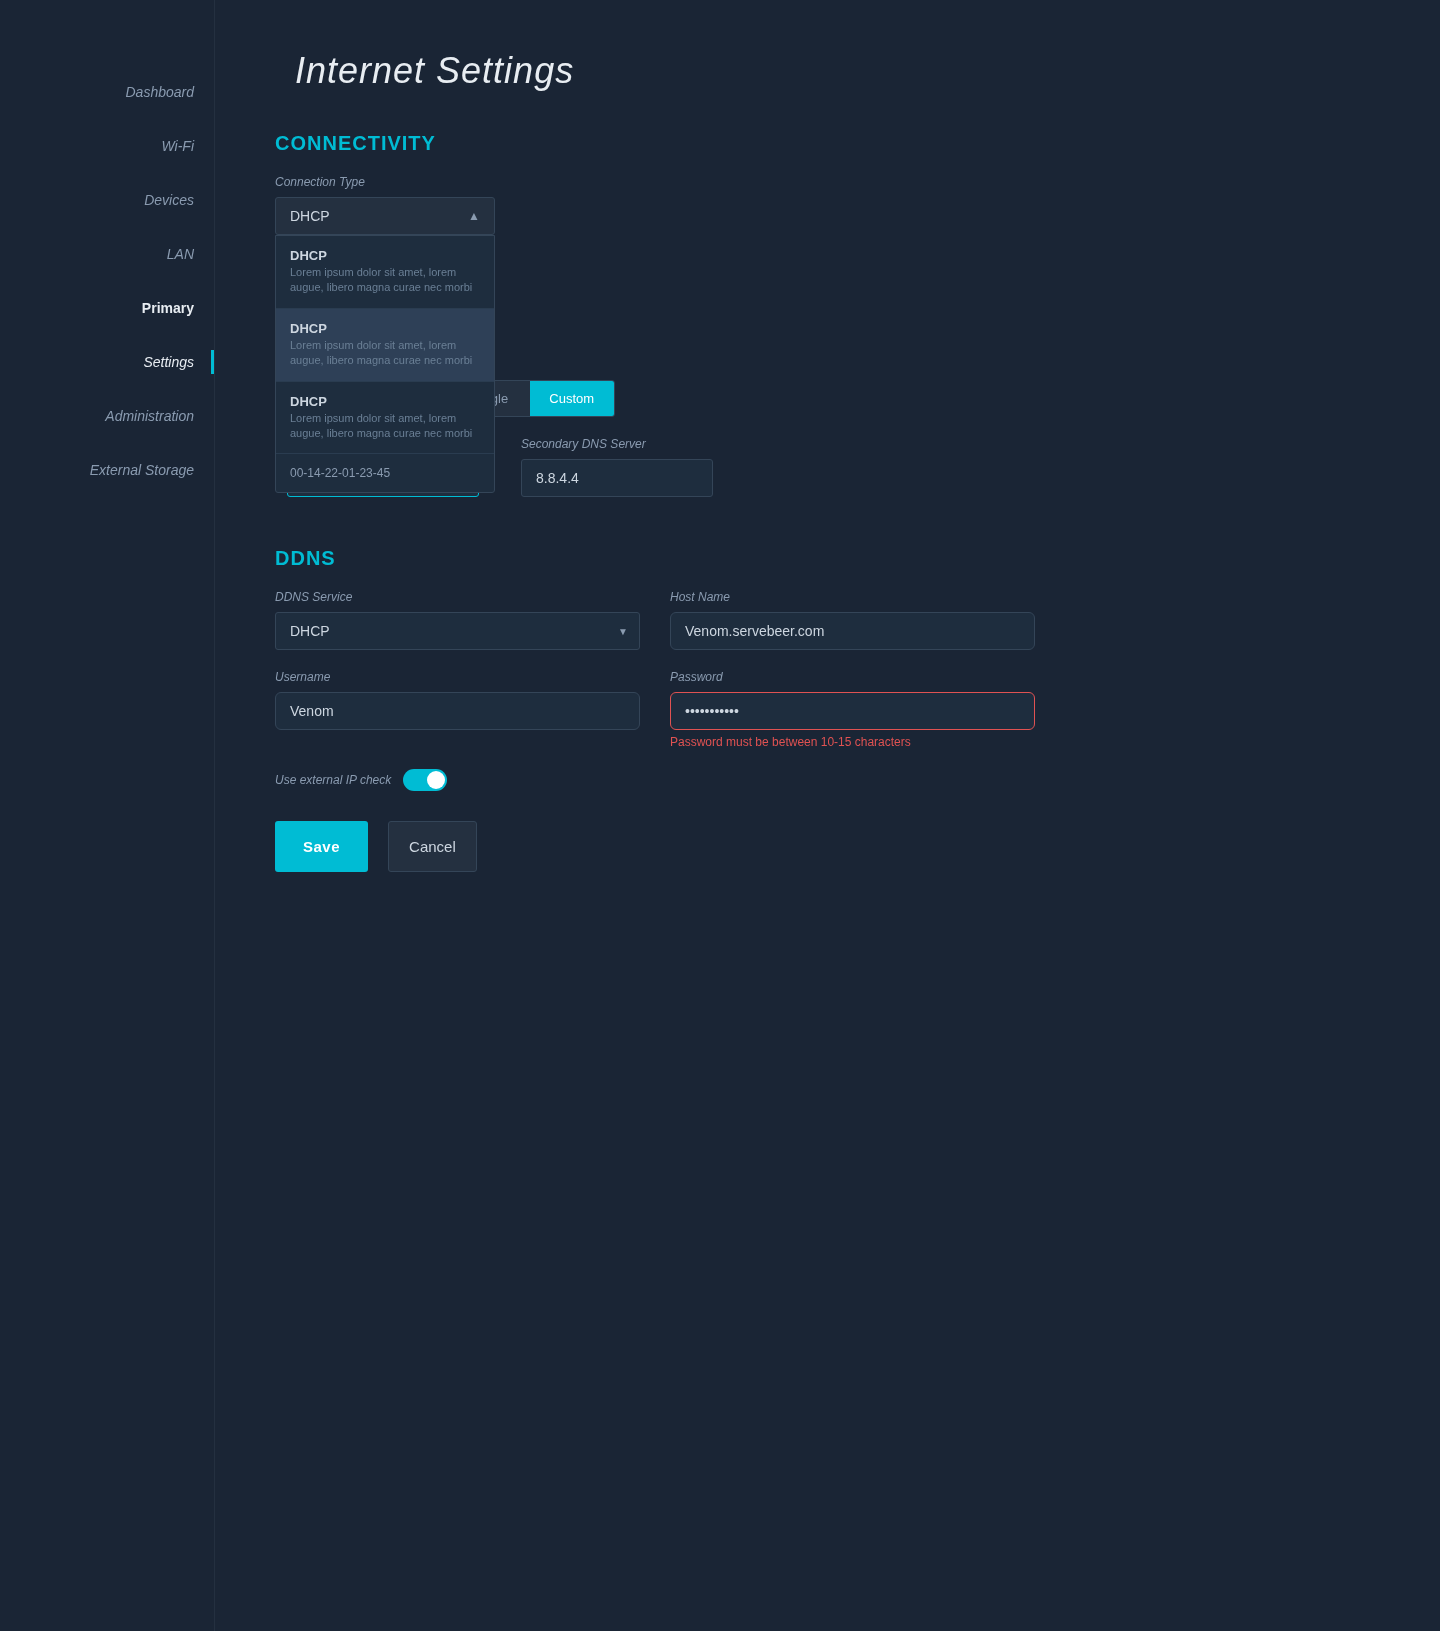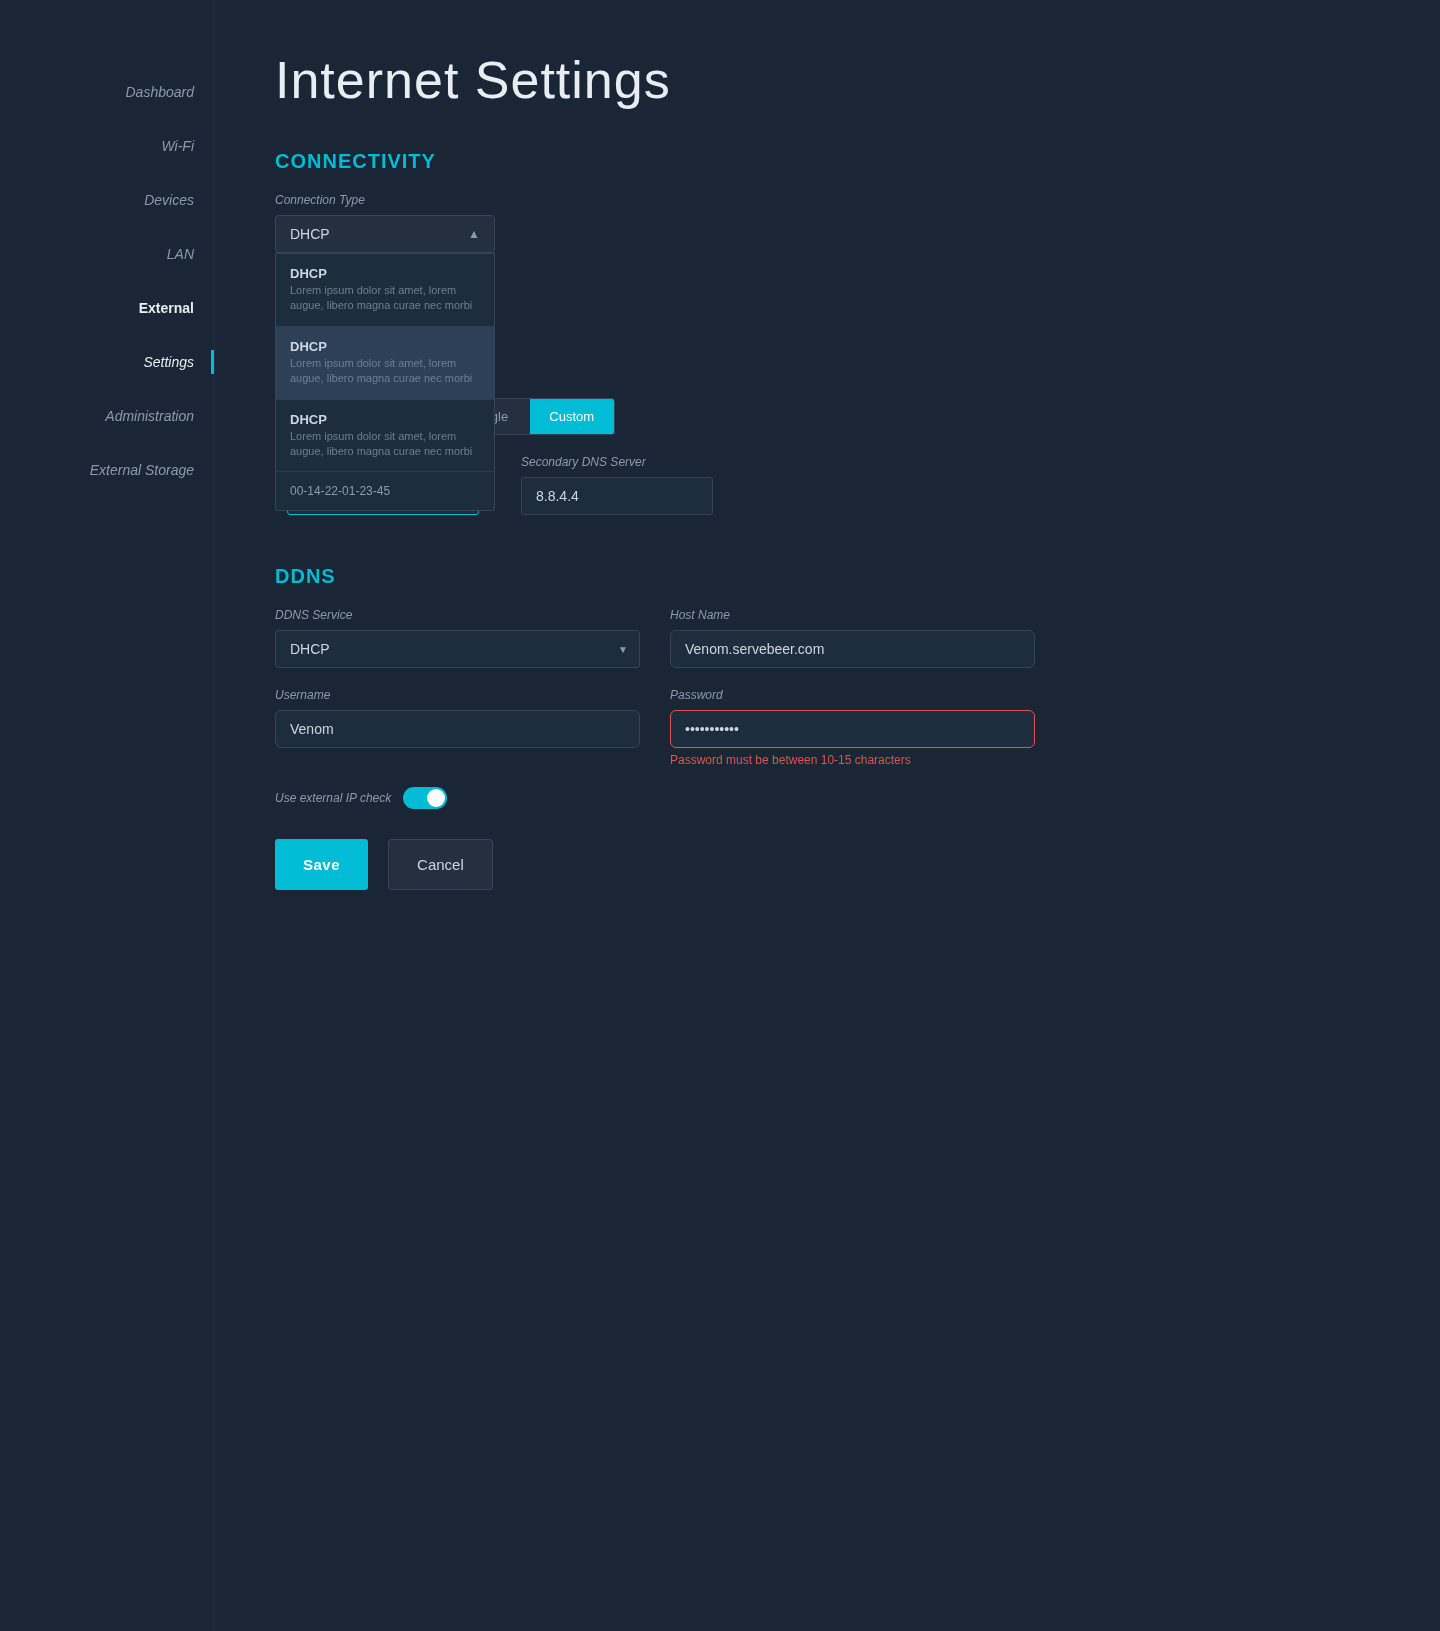--- a/index.html
+++ b/index.html
@@ -55,25 +55,27 @@
     }
 
     
     .main-content {
       flex: 1;
       padding: 50px 60px;
       overflow-y: auto;
     }
 
     .page-title {
-      font-size: 52px;
+      font-size: 36px;
       font-weight: 300;
+      font-style: italic;
       color: #e8edf2;
       margin-bottom: 40px;
       letter-spacing: 1px;
+      margin-left: 20px;
     }
 
     
     .section {
       margin-bottom: 50px;
     }
     .section-title {
       font-size: 20px;
       font-weight: 600;
       color: #00bcd4;
@@ -300,39 +302,39 @@
       font-size: 15px;
       cursor: pointer;
       font-weight: 600;
       letter-spacing: 0.5px;
     }
     .btn-cancel {
       background-color: #243040;
       color: #cdd6e0;
       border: 1px solid #344558;
       border-radius: 3px;
-      padding: 16px 28px;
+      padding: 16px 20px;
       font-size: 15px;
       cursor: pointer;
     }
 
     .chevron-up {
       font-size: 12px;
       color: #8a9bb0;
     }
   </style>
 </head>
 <body>
 
 <nav class="sidebar">
   <div class="sidebar-item">Dashboard</div>
   <div class="sidebar-item">Wi-Fi</div>
   <div class="sidebar-item">Devices</div>
   <div class="sidebar-item">LAN</div>
-  <div class="sidebar-item active">External</div>
+  <div class="sidebar-item active">Primary</div>
   <div class="sidebar-item settings-item">Settings</div>
   <div class="sidebar-item">Administration</div>
   <div class="sidebar-item">External Storage</div>
 </nav>
 
 <main class="main-content">
 
   <h1 class="page-title">Internet Settings</h1>
 
   <section class="section">

